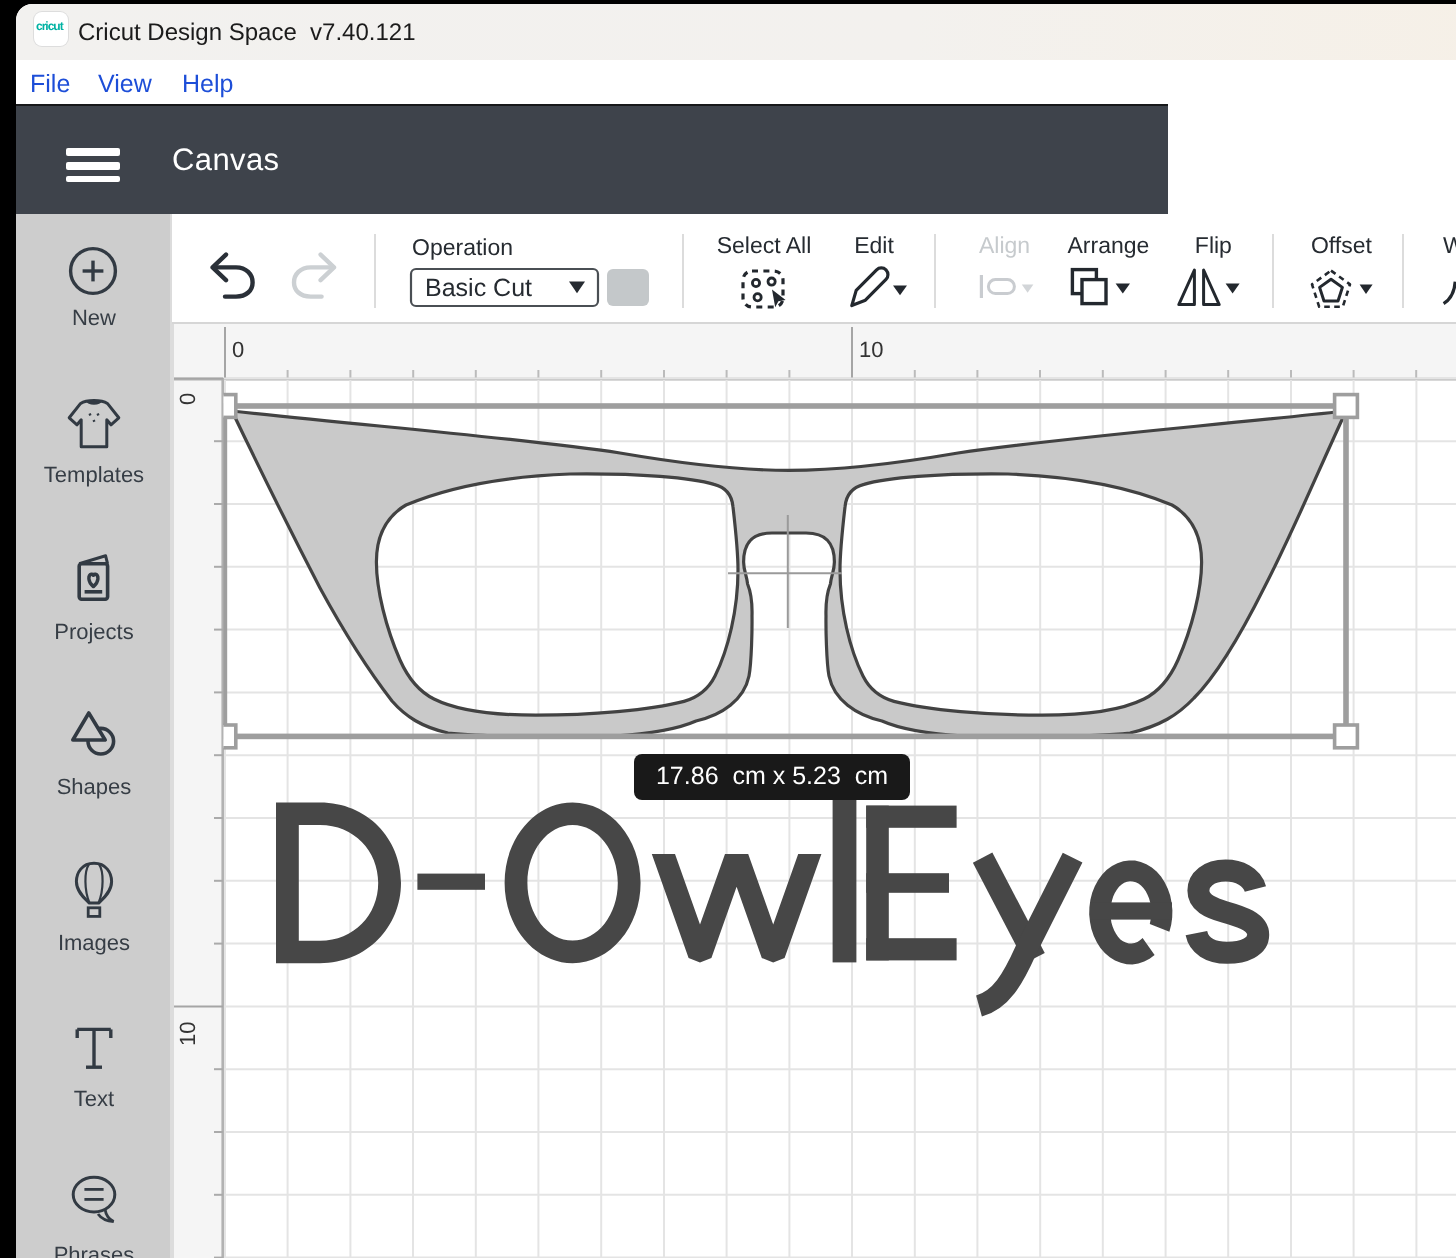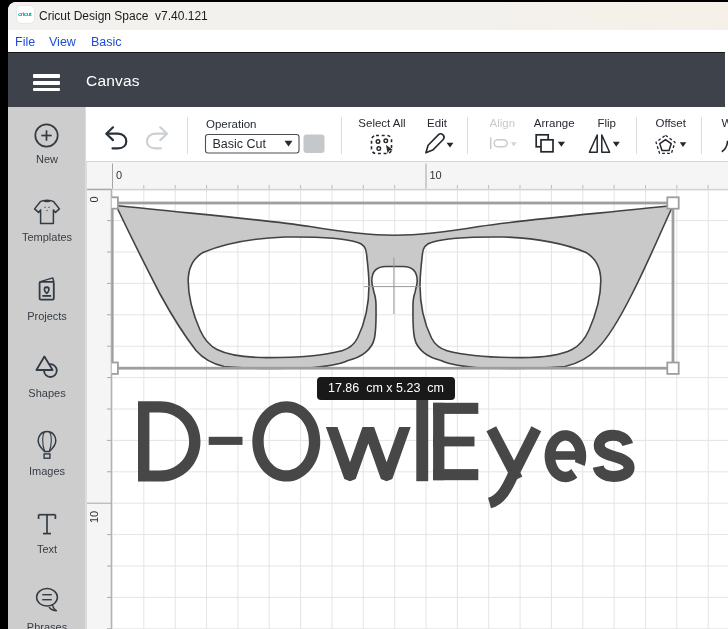--- a/index.html
+++ b/index.html
@@ -10,21 +10,21 @@
   #titlebar{position:absolute;left:0;top:0;width:720px;height:36px;
        background:linear-gradient(90deg,#f2f1ef 0%,#f3f1ee 60%,#f6f0e7 100%);
        border-top-left-radius:8px;padding-left:25px;}
   #applogo{position:absolute;left:9px;top:4px;width:17px;height:17px;background:#fff;
        border-radius:4px;box-shadow:0 0 0 0.5px #ddd;}
   #applogo span{position:absolute;left:1px;top:5px;font-size:6px;font-weight:bold;color:#00b2a3;
        letter-spacing:-0.5px;}
   #apptitle{position:absolute;left:31px;top:7px;font-size:12px;color:#1b1b1b;}
   #menubar{position:absolute;left:0;top:28px;width:720px;height:24px;background:#fff;}
   #menubar span{position:absolute;top:5px;font-size:12.5px;color:#1d4ed8;}
-  #header{position:absolute;left:0;top:50px;width:717px;height:55px;background:#3e434b;
+  #header{position:absolute;left:0;top:50px;width:576px;height:55px;background:#3e434b;
        border-top:1px solid #17181a;box-sizing:border-box;}
   .hline{position:absolute;left:25px;width:26.5px;height:3.8px;background:#fff;border-radius:1px;}
   #canvaslbl{position:absolute;left:78px;top:19px;font-size:15.5px;color:#fff;letter-spacing:0.2px;}
   #toolbar{position:absolute;left:0;top:105px;width:720px;height:55px;background:#fff;
        border-bottom:1px solid #d6d6d6;box-sizing:border-box;}
   #sidebar{position:absolute;left:0;top:105px;width:78px;height:522px;background:#cdcdcd;
        border-right:1px solid #dcdcdc;box-sizing:border-box;}
   #tooltip{position:absolute;left:317px;top:376.5px;width:138px;height:23px;background:#191919;
        border-radius:4px;color:#fff;font-size:12.5px;text-align:center;line-height:23px;}
 </style>
@@ -33,21 +33,21 @@
 <div id="win">
   <div id="titlebar">
     <div id="applogo">
         <span>cricut</span>
       </div>
     <div id="apptitle">Cricut Design Space&nbsp;&nbsp;v7.40.121</div>
   </div>
   <div id="menubar">
     <span style="left:7px">File</span>
     <span style="left:41px">View</span>
-    <span style="left:83px">Basic</span>
+    <span style="left:83px">Help</span>
   </div>
   <div id="header">
     <div class="hline" style="top:21.3px"></div>
     <div class="hline" style="top:27.9px"></div>
     <div class="hline" style="top:34.5px"></div>
     <div id="canvaslbl">Canvas</div>
   </div>
   <div id="toolbar"></div>
   <div id="sidebar"></div>
 

